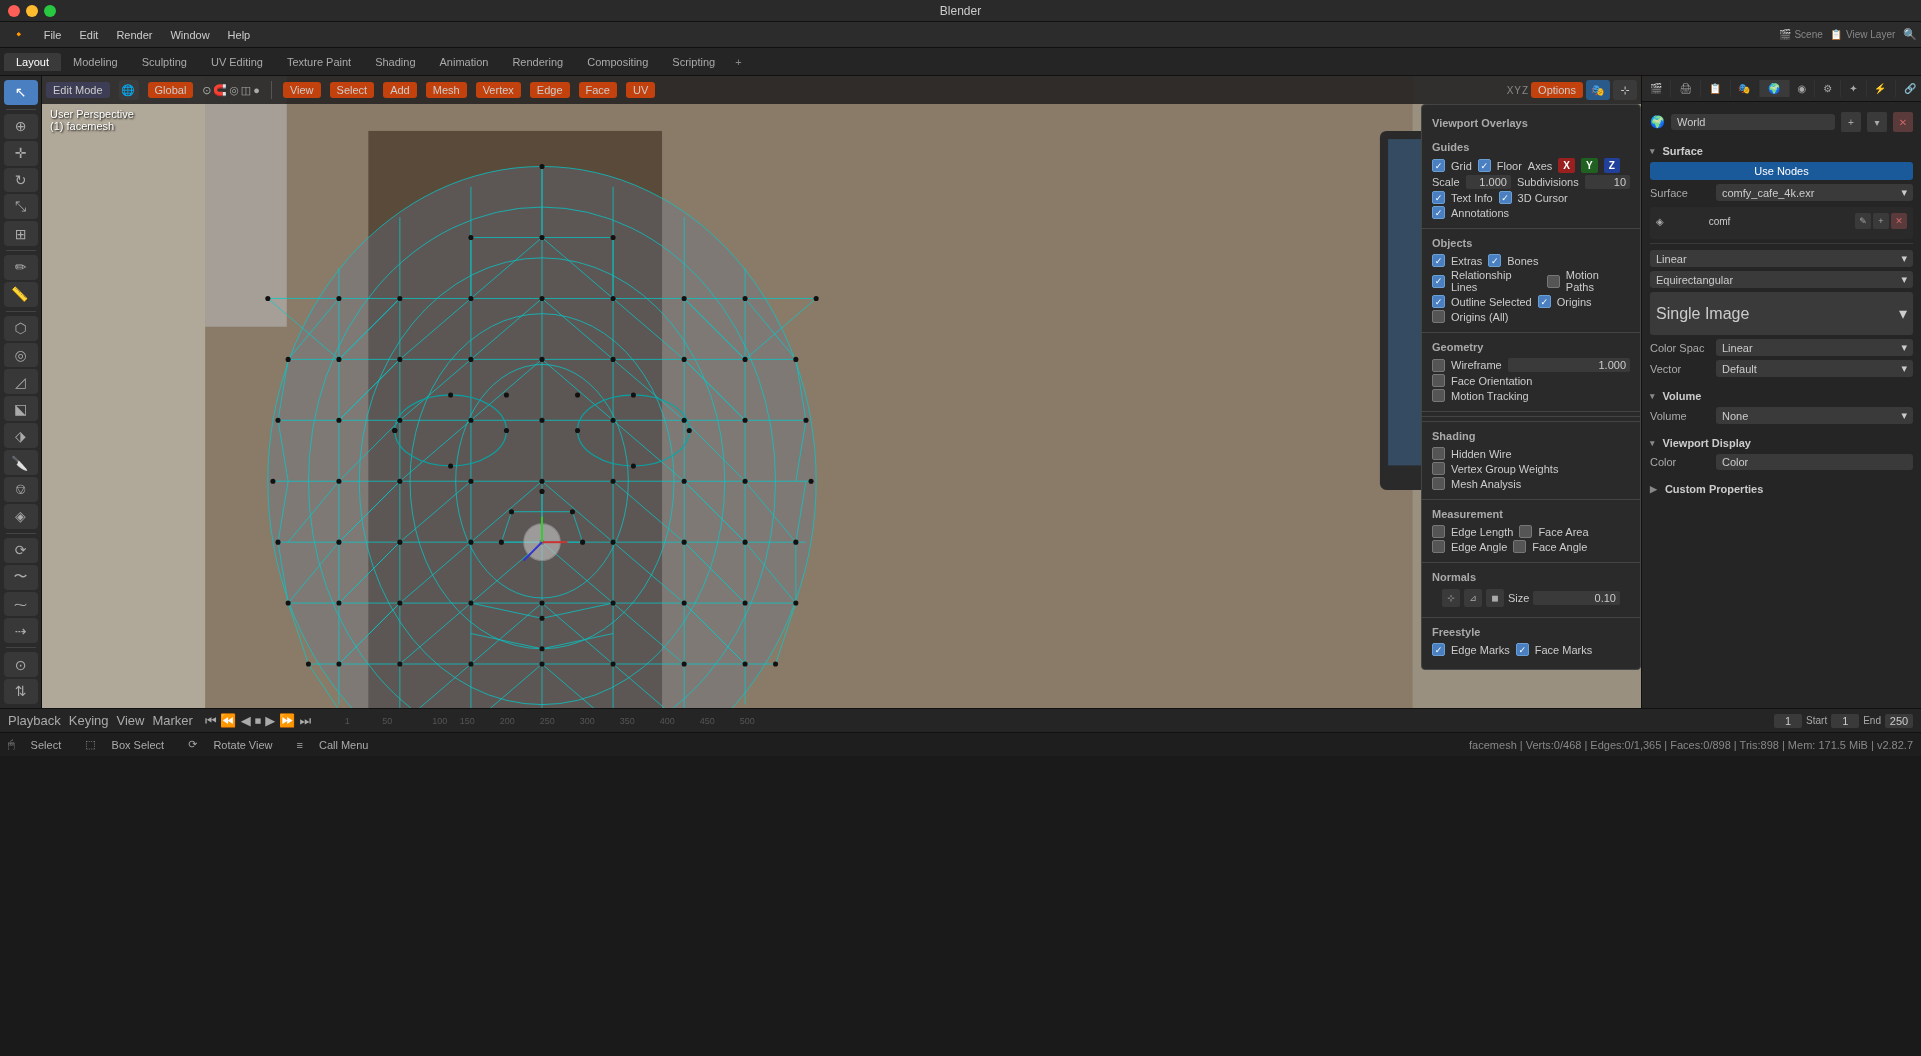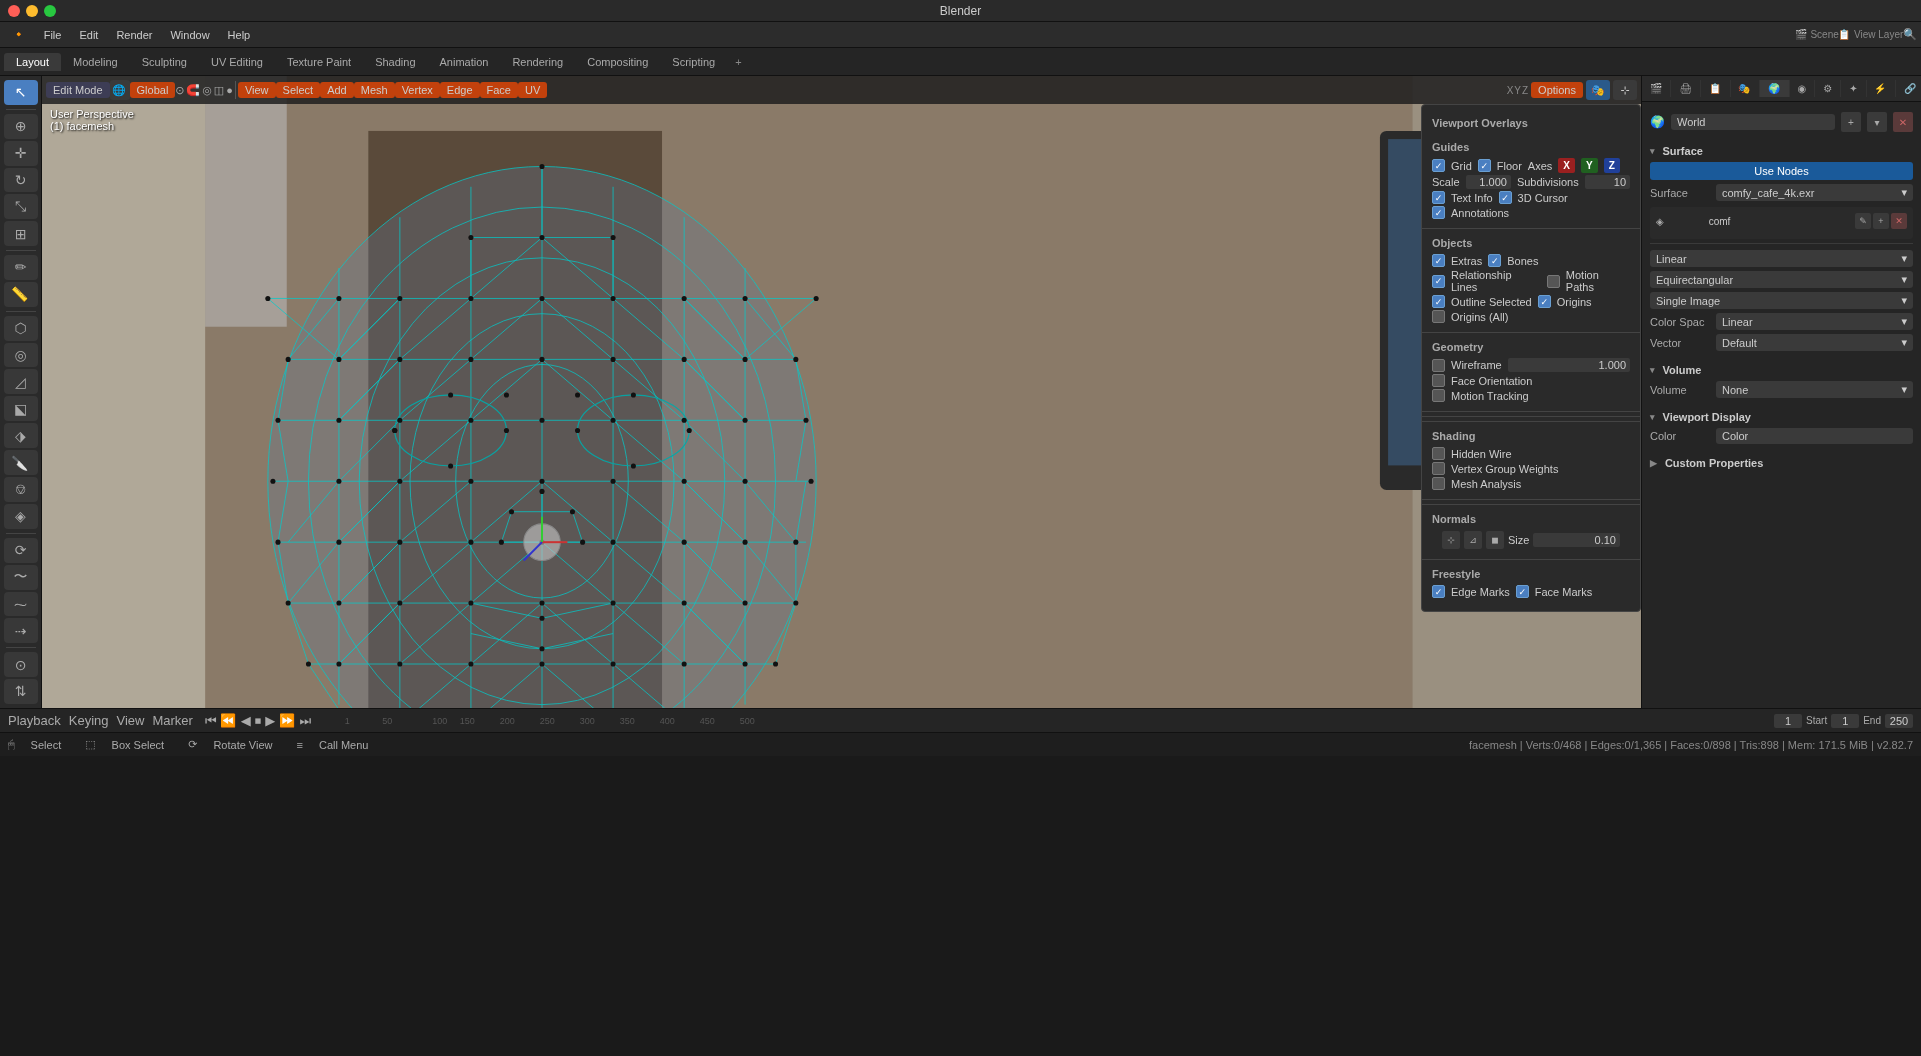--- a/index.html
+++ b/index.html
@@ -25,21 +25,21 @@
     .ws-add { color: #888; padding: 3px 8px; cursor: pointer; }
 
     
     #left-toolbar { width: 42px; background: #2a2a2a; border-right: 1px solid #111; display: flex; flex-direction: column; align-items: center; padding: 4px 0; gap: 2px; overflow: hidden; }
     .tool-btn { width: 34px; height: 34px; background: #383838; border-radius: 4px; display: flex; align-items: center; justify-content: center; cursor: pointer; color: #aaa; font-size: 14px; }
     .tool-btn.active { background: #4a7fc1; color: #fff; }
     .tool-sep { width: 30px; height: 1px; background: #444; margin: 2px 0; }
     #viewport-canvas { width: 100%; height: 100%; background: linear-gradient(135deg, #5a5a5a 0%, #4a4a4a 100%); position: relative; }
 
     
-    #viewport-header { position: absolute; top: 0; left: 0; right: 0; height: 28px; background: rgba(30,30,30,0.85); display: flex; align-items: center; padding: 0 4px; gap: 0; z-index: 10; }
+    #viewport-header { position: absolute; top: 0; left: 0; right: 0; height: 28px; background: rgba(30,30,30,0.85); display: flex; align-items: center; padding: 0 4px; gap: 9px; z-index: 10; }
     .vp-sep { width: 1px; height: 18px; background: #555; margin: 0 2px; }
     
     
     .vp-info { position: absolute; top: 32px; left: 8px; color: #fff; font-size: 11px; text-shadow: 1px 1px 2px #000; z-index: 5; }
 
     
     #overlays-panel { position: absolute; top: 28px; right: 0; width: 220px; background: #2a2a2a; border: 1px solid #444; border-radius: 4px; z-index: 20; padding: 8px 0; }
     .op-section { padding: 4px 10px; }
     .op-section-title { color: #aaa; font-size: 11px; font-weight: bold; margin-bottom: 4px; }
     .op-row { display: flex; align-items: center; gap: 6px; padding: 1px 0; }
@@ -110,21 +110,21 @@
     <span class="title">Blender</span>
   </div>
 
   <div id="menubar">
     <div class="menu-item">🔸</div>
     <div class="menu-item">File</div>
     <div class="menu-item">Edit</div>
     <div class="menu-item">Render</div>
     <div class="menu-item">Window</div>
     <div class="menu-item">Help</div>
-    <div style="margin-left:auto; display:flex; align-items:center; ">
+    <div style="margin-left:auto; display:flex; align-items:center; gap:8px;">
       <span style="color:#888;font-size:10px;">🎬 Scene</span>
       <span style="color:#888;font-size:10px;">📋 View Layer</span>
       <span style="color:#888;font-size:11px;">🔍</span>
     </div>
   </div>
 
   <div id="workspacebar">
     <div class="ws-tab active">Layout</div>
     <div class="ws-tab">Modeling</div>
     <div class="ws-tab">Sculpting</div>
@@ -595,20 +595,35 @@
               <span class="op-label">Vertex Group Weights</span>
             </div>
             <div class="op-row">
               <div class="op-checkbox"></div>
               <span class="op-label">Mesh Analysis</span>
             </div>
           </div>
 
           <div class="op-divider"></div>
 
+          <div class="op-section">
+            <div class="op-section-title">Measurement</div>
+            <div class="op-row">
+              <div class="op-checkbox"></div>
+              <span class="op-label">Edge Length</span>
+              <div class="op-checkbox"></div>
+              <span class="op-label">Face Area</span>
+            </div>
+            <div class="op-row">
+              <div class="op-checkbox"></div>
+              <span class="op-label">Edge Angle</span>
+              <div class="op-checkbox"></div>
+              <span class="op-label">Face Angle</span>
+            </div>
+          </div>
 
           <div class="op-divider"></div>
 
           <div class="op-section">
             <div class="op-section-title">Normals</div>
             <div class="normals-row">
               <div class="normals-icon">⊹</div>
               <div class="normals-icon">⊿</div>
               <div class="normals-icon">◼</div>
               <span class="op-label">Size</span>
@@ -692,21 +707,21 @@
               <span>▾</span>
             </div>
           </div>
           <div class="prop-row">
             <div style="flex:1;background:#3a3a3a;border-radius:3px;padding:2px 6px;color:#ccc;font-size:11px;display:flex;align-items:center;justify-content:space-between;cursor:pointer;">
               <span>Equirectangular</span>
               <span>▾</span>
             </div>
           </div>
           <div class="prop-row">
-            <div style="flex:1;background:#3a3a3a;border-radius:3px;padding:2px 6px;color:#ccc;font-size:11px;display:flex;align-items:center;justify-content:space-between;cursor:pointer;">
+            <div style="flex:1;background:#3a3a3a;border-radius:3px;padding:12px 6px;color:#ccc;font-size:16px;display:flex;align-items:center;justify-content:space-between;cursor:pointer;">
               <span>Single Image</span>
               <span>▾</span>
             </div>
           </div>
           <div class="prop-row">
             <span class="prop-label">Color Spac</span>
             <div class="prop-select">
               <span>Linear</span>
               <span>▾</span>
             </div>

